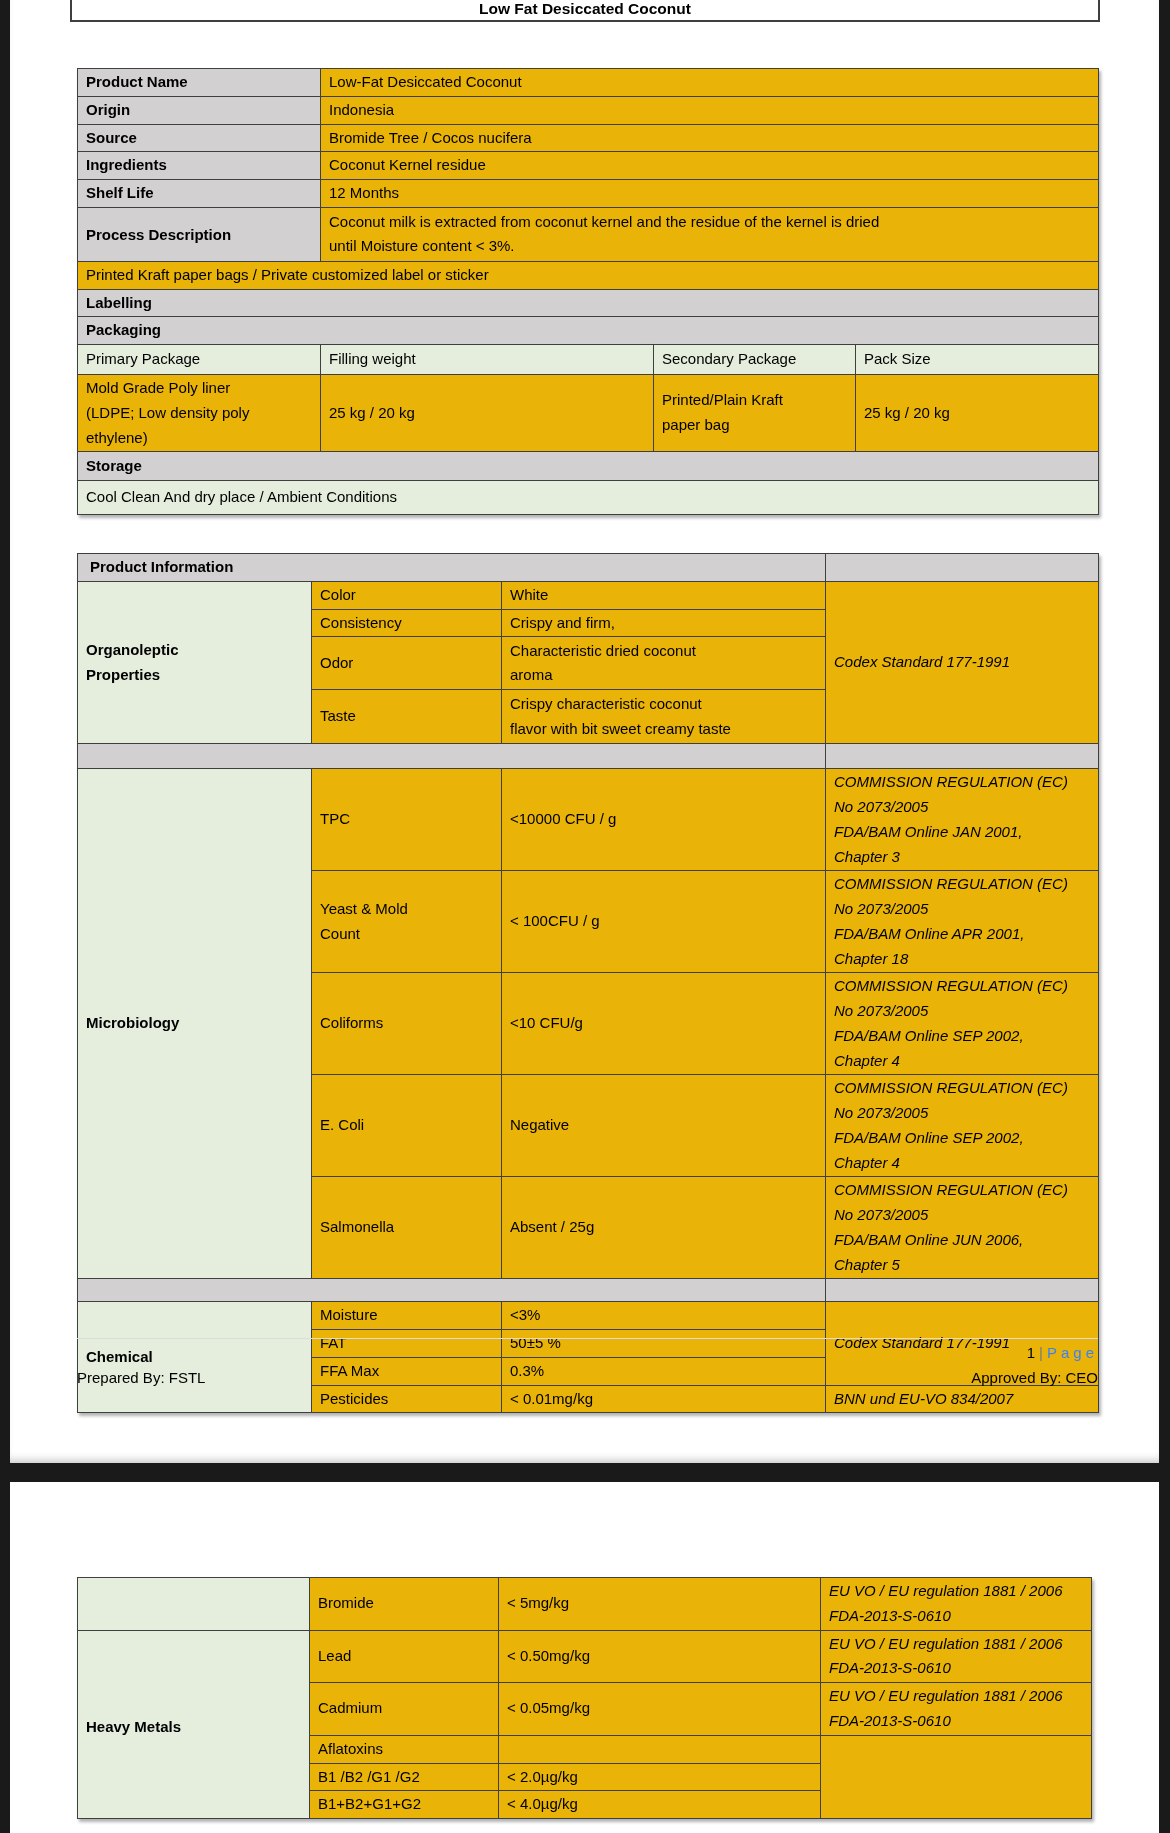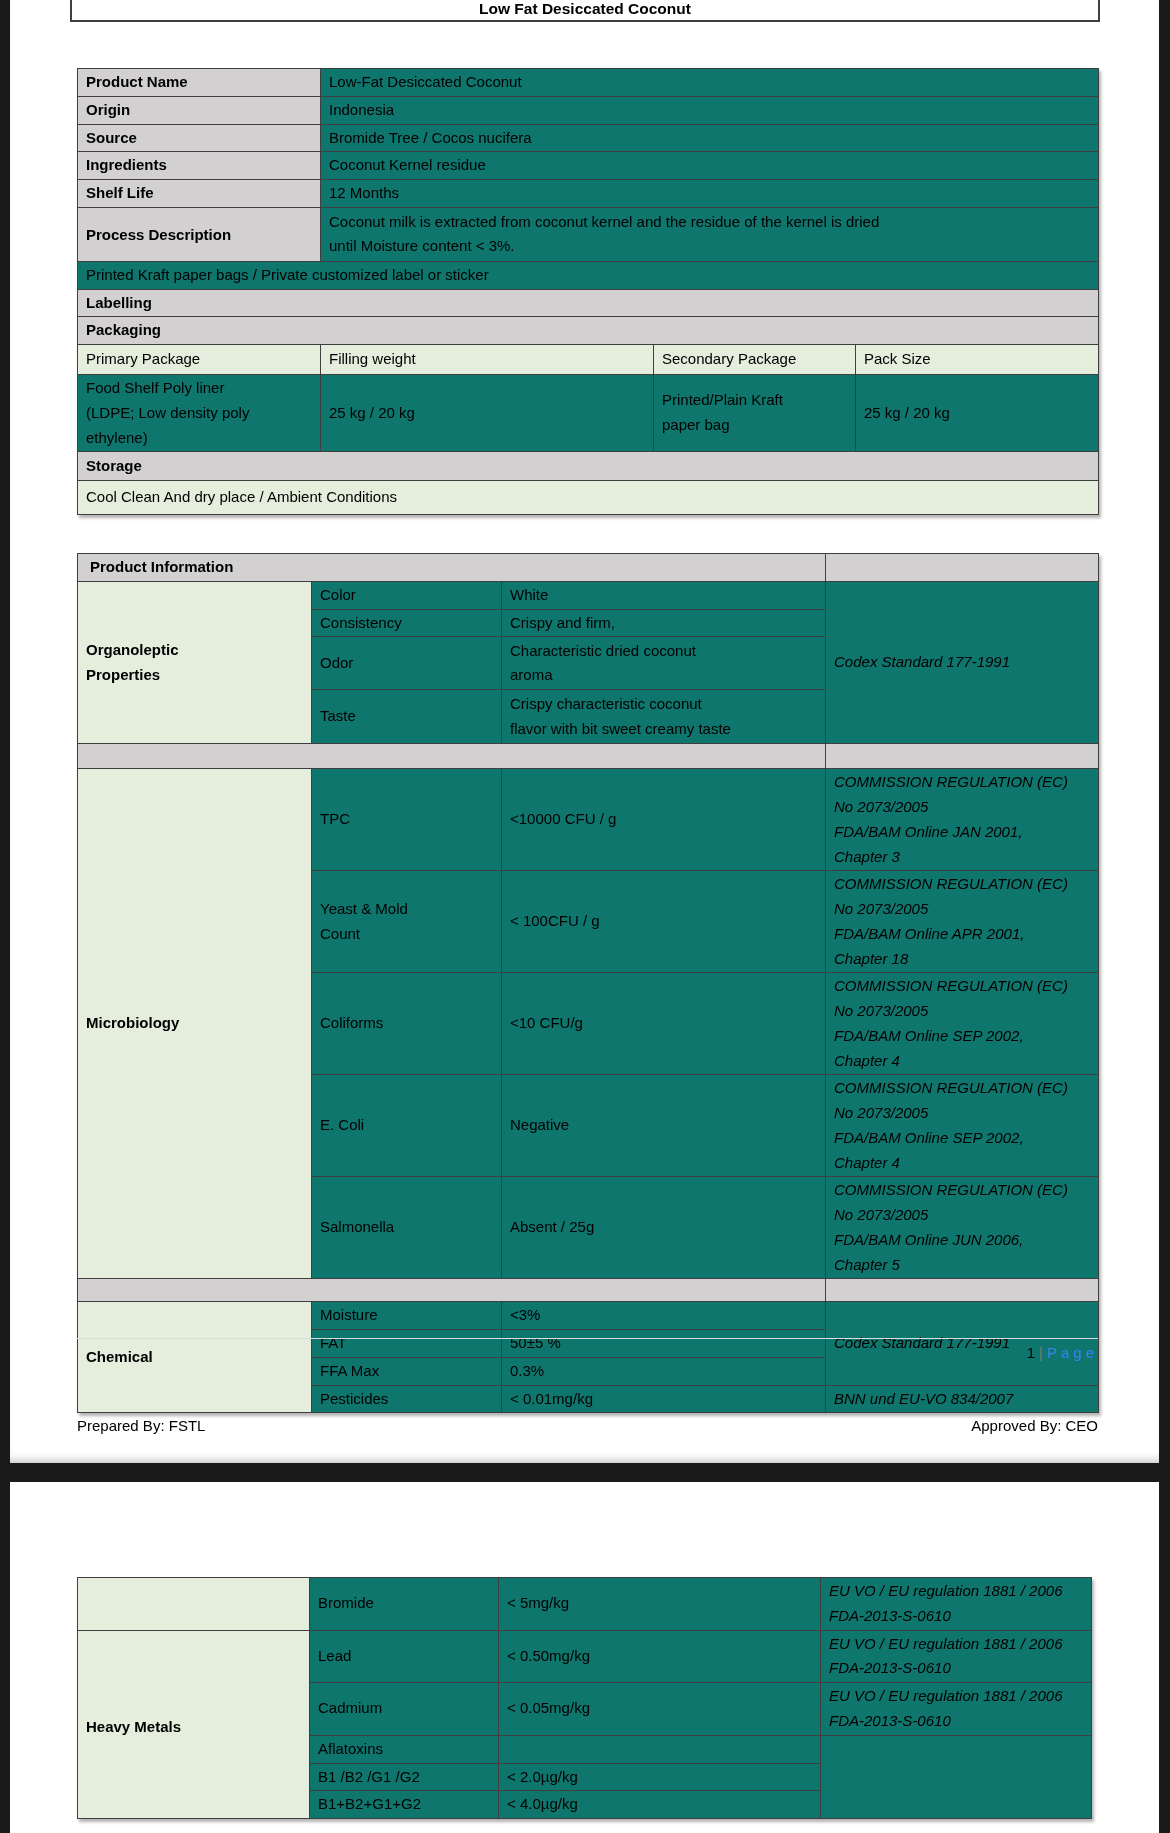--- a/index.html
+++ b/index.html
@@ -6,40 +6,40 @@
   #canvas{position:relative;width:1170px;height:1833px;background:#1a1a1a;overflow:hidden;
           font-family:"Liberation Sans",sans-serif;color:#000;}
   .page{position:absolute;left:10px;width:1149px;background:#fff;overflow:hidden;}
   #page1{top:0;height:1463px;box-shadow:inset 0 -8px 10px -6px rgba(0,0,0,0.25);}
   #page2{top:1482px;height:351px;}
   
   .title-box{position:absolute;left:60px;top:-22px;width:1030px;height:44px;
              border:2px solid #3f3f3f;display:flex;align-items:flex-end;justify-content:center;
              padding-bottom:2px;box-sizing:border-box;font-weight:bold;font-size:15.5px;}
   
-  table.tbl{position:absolute;border-collapse:collapse;table-layout:fixed;background:#0f766e;
+  table.tbl{position:absolute;border-collapse:collapse;table-layout:fixed;background:#eab308;
             box-shadow:2px 3px 3px rgba(0,0,0,0.30);}
   table.tbl td{border:1.5px solid #3f3f3f;padding:1px 8px;font-size:15px;line-height:1.65;
                vertical-align:middle;overflow:hidden;white-space:pre-line;box-sizing:border-box;}
   td.lbl{background:#d2d0d0;font-weight:bold;}
   td.grey{background:#d2d0d0;font-weight:bold;}
   td.green{background:#e5eedd;}
   td.sect{background:#e5eedd;font-weight:bold;vertical-align:top;padding-top:4px;}
   td.sep{background:#d2d0d0;}
   td.top{vertical-align:top;}
   td.std{font-size:12.5px;line-height:1.42;font-style:italic;}
   td.bold{font-weight:normal;margin-left:9px;}
   .italic{}
   
   .hairline{position:absolute;left:67px;top:1338px;width:1021px;height:1px;background:#dcdcdc;}
   .pagenum{position:absolute;left:67px;top:1344px;width:1021px;text-align:right;font-size:15px;}
   .pagenum .pword{color:#3b82f6;letter-spacing:4px;}
   .pagenum .psep{color:#7a7a7a;padding:0 4px;}
   .signoff{position:absolute;left:67px;top:1369px;width:1021px;display:flex;
-           justify-content:space-between;font-size:15px;margin-top:48px;}
+           justify-content:space-between;font-size:15px;}
 </style>
 </head>
 <body>
 
 <div id="canvas">
 
   <div class="page" id="page1">
 
     <div class="title-box">
       <span>Low Fat Desiccated Coconut</span>
@@ -87,21 +87,21 @@
       <tr style="height:27px">
         <td colspan="4" class="grey">Packaging</td>
       </tr>
       <tr style="height:30px">
         <td class="green bold">Primary Package</td>
         <td class="green bold">Filling weight</td>
         <td class="green bold">Secondary Package</td>
         <td class="green bold">Pack Size</td>
       </tr>
       <tr style="height:77px">
-        <td class="top">Food Shelf Poly liner
+        <td class="top">Mold Grade Poly liner
 (LDPE; Low density poly
 ethylene)</td>
         <td class="top">25 kg / 20 kg</td>
         <td class="top">Printed/Plain Kraft
 paper bag</td>
         <td class="top">25 kg / 20 kg</td>
       </tr>
       <tr style="height:29px">
         <td colspan="4" class="grey">Storage</td>
       </tr>

